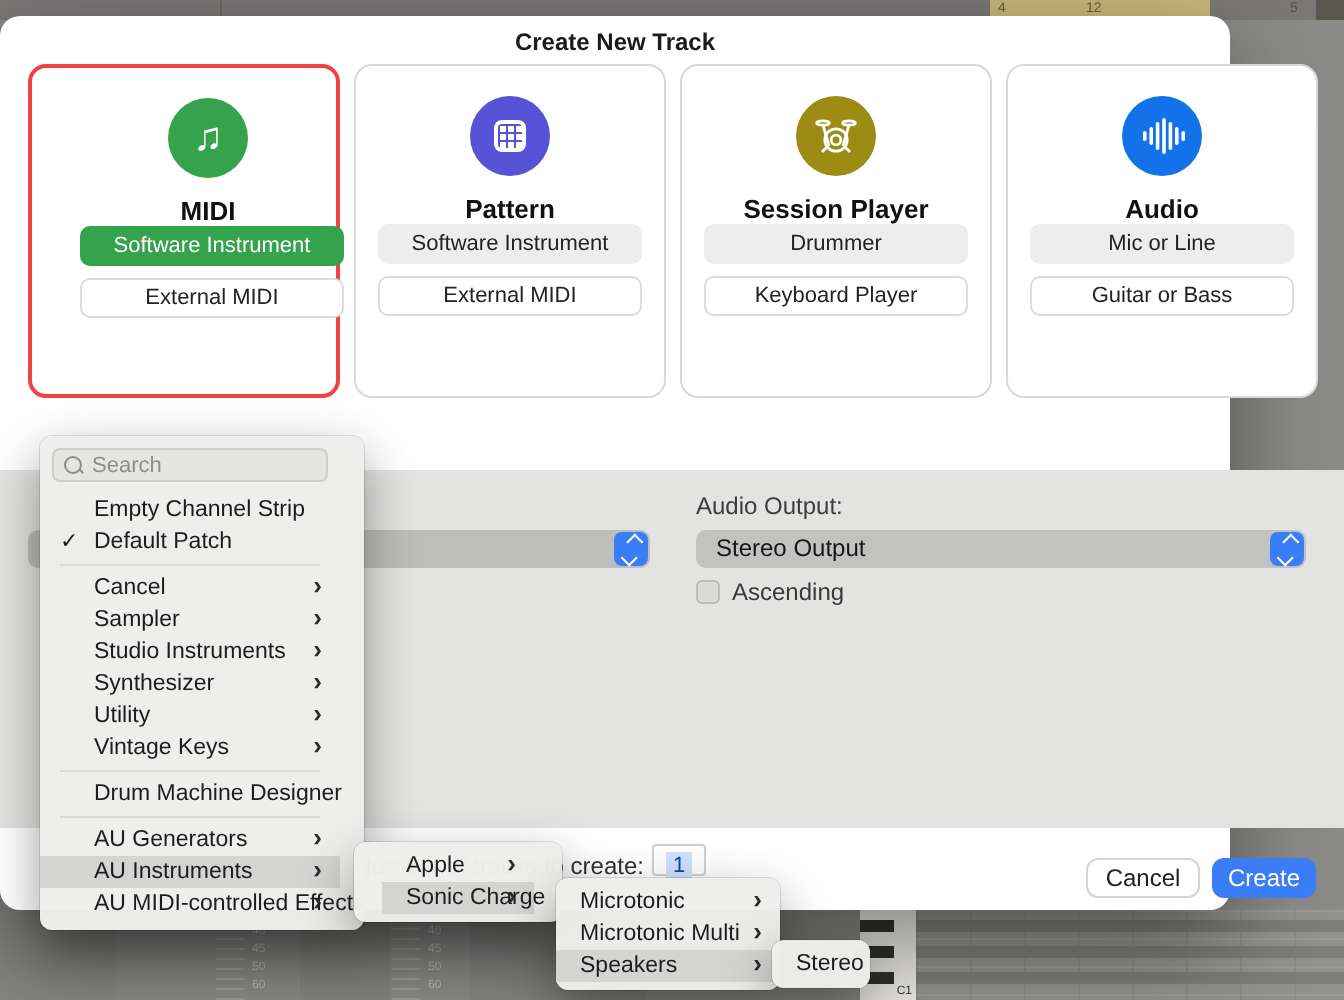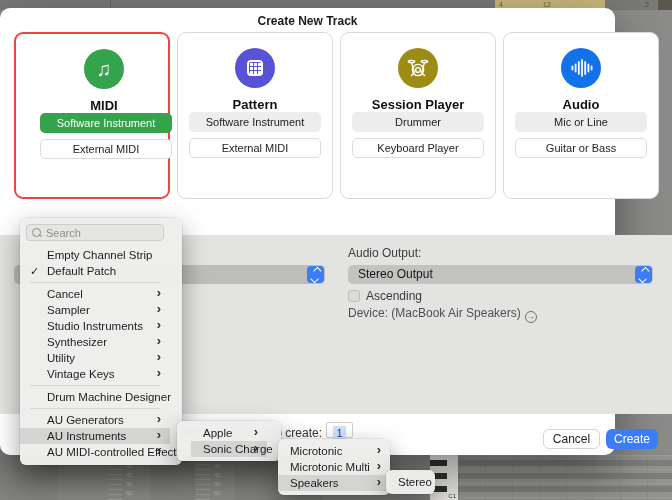--- a/index.html
+++ b/index.html
@@ -232,23 +232,20 @@
     <div class="flabel" style="left:348px;top:11px">Audio Output:</div>
     <div class="popup" style="left:348px;top:30px;width:305px">
       <div class="ptxt">Stereo Output</div>
       <div class="stepper">
         <div class="chv up"></div>
           <div class="chv dn"></div>
       </div>
     </div>
     <div class="checkbox" style="left:348px;top:55px"></div>
     <div class="flabel" style="left:366px;top:54px;color:#3a3a3a">Ascending</div>
-    <div class="device-row" style="left:348px;top:71px">
-      <span>Device: (MacBook Air Speakers)</span><span class="go-circle"></span>
-    </div>
   </div>
 
   <div class="foot-label">Number of tracks to create:</div>
   <div class="num-field">
     <span class="sel">1</span>
   </div>
   <div class="dbtn cancel">Cancel</div>
   <div class="dbtn create">Create</div>
 </div>
 

